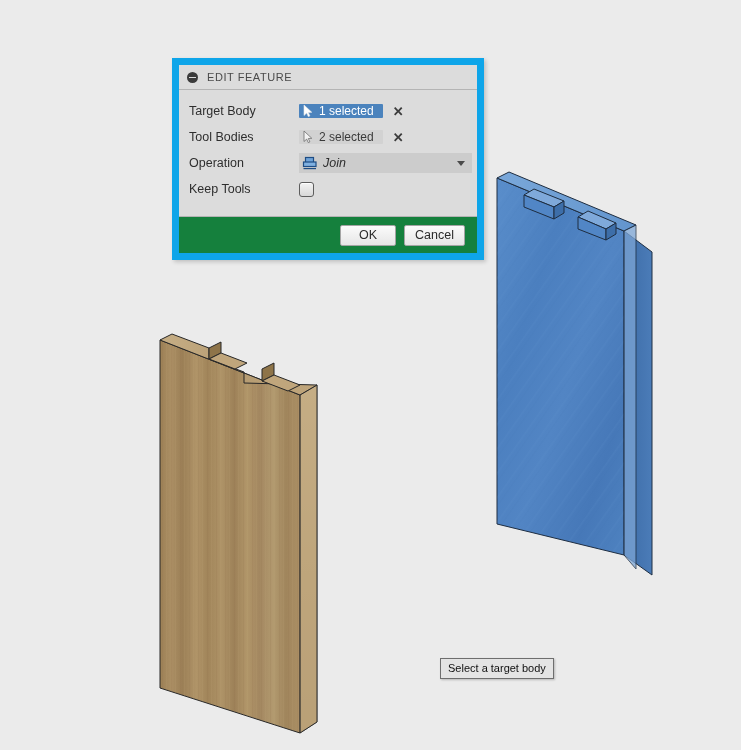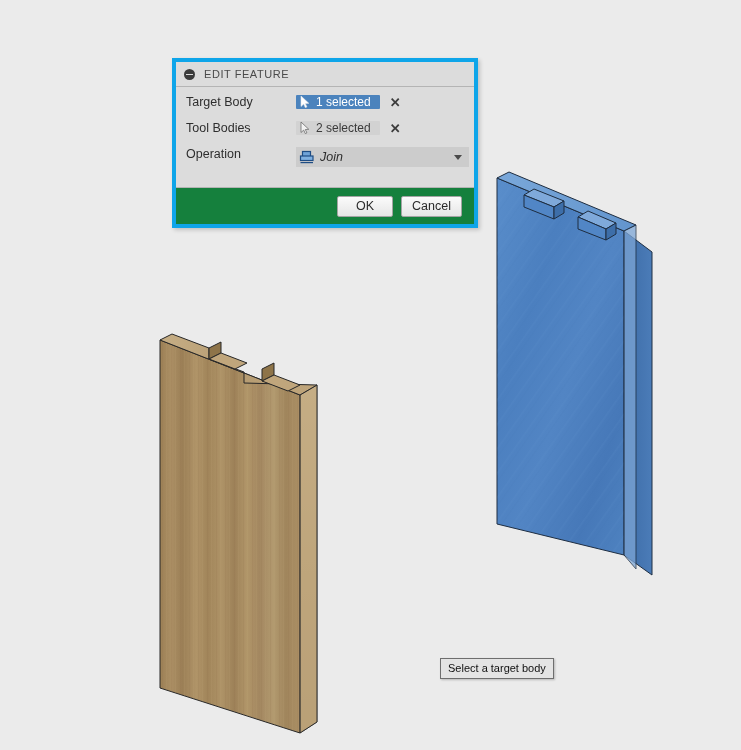--- a/index.html
+++ b/index.html
@@ -25,21 +25,21 @@
     display: block;
   }
 
   
   #edit-feature-dialog {
     position: absolute;
     left: 172px;
     top: 58px;
     width: 298px;
     background: #dcdcdc;
-    border: 4px solid #0ea5e9;
+    border: 7px solid #0ea5e9;
     box-shadow: 2px 2px 4px rgba(0,0,0,0.18);
     font-size: 12px;
     color: #2b2b2b;
     user-select: none;
   }
   .dlg-header {
     height: 24px;
     display: flex;
     align-items: center;
     padding: 0 8px;
@@ -70,21 +70,21 @@
     color: #4a4a4a;
   }
 
   .dlg-body {
     padding: 8px 0 14px 0;
     background: #dcdcdc;
     border-bottom: 1px solid #b4b4b4;
   }
   .row {
     display: flex;
-    align-items: flex-start;
+    align-items: center;
     height: 26px;
     padding: 0 10px;
   }
   .row-label {
     width: 110px;
     flex: 0 0 auto;
     font-size: 12.5px;
     color: #2e2e2e;
   }
   .row-control {
@@ -369,20 +369,26 @@
             <rect x="1.5" y="6" width="12.5" height="4.5" fill="#7fb0e0" stroke="#1f4d84" stroke-width="1.2"></rect>
             <line x1="1.5" y1="12.6" x2="14" y2="12.6" stroke="#1f4d84" stroke-width="1.2"></line>
           </svg>
           <span class="dropdown-label">Join</span>
           <span class="caret"></span>
         </span>
       </span>
     </div>
 
 
+    <div class="row">
+      <span class="row-label">Keep Tools</span>
+      <span class="row-control">
+        <span class="cbox strong"></span>
+      </span>
+    </div>
 
   </div>
 
   <div class="dlg-footer">
     <button class="dlg-btn">OK</button>
     <button class="dlg-btn">Cancel</button>
   </div>
 </div>
 
 <div id="status-tooltip">Select a target body</div>

